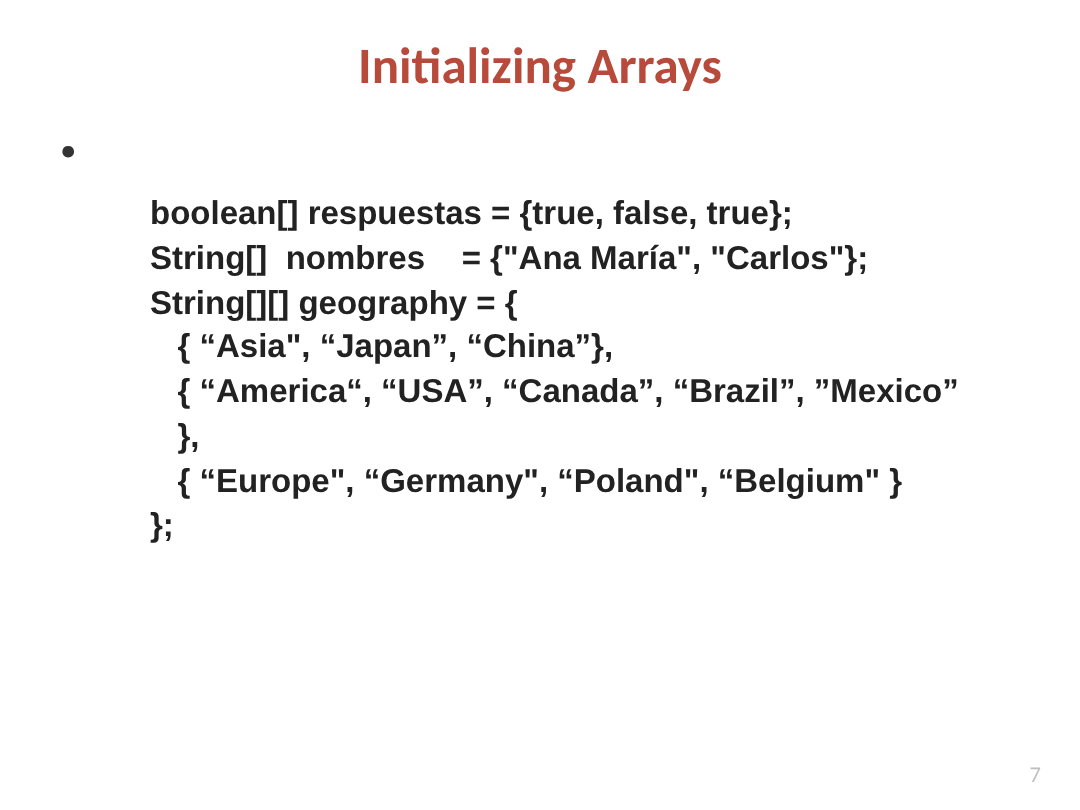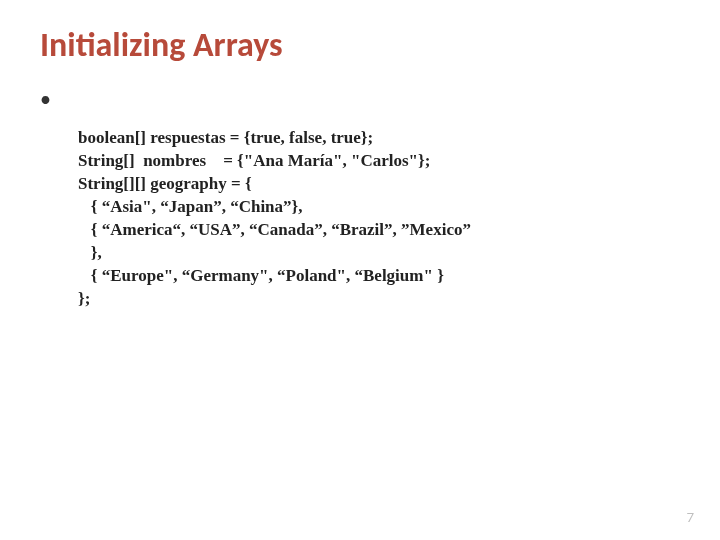--- a/index.html
+++ b/index.html
@@ -11,20 +11,21 @@
     position: relative;
     overflow: hidden;
   }
   .slide {
     width: 100%;
     height: 100%;
     padding: 24px 40px 20px 40px;
     position: relative;
   }
   .title {
+    text-align: center;
     font-size: 34px;
     font-weight: bold;
     color: #b74a3a;
     margin-bottom: 22px;
   }
   .bullet-row {
     display: flex;
     align-items: flex-start;
     margin-bottom: 14px;
   }
@@ -33,26 +34,26 @@
     color: #333;
     margin-right: 14px;
     line-height: 1.2;
   }
   .bullet-text {
     font-size: 25px;
     color: #222;
     line-height: 1.25;
   }
   .code-block {
-    font-family: Liberation Serif, serif;
-    font-size: 17px;
+    font-family: Liberation Sans, sans-serif;
+    font-size: 22px;
     color: #222;
     white-space: pre;
     line-height: 1.35;
-    margin-left: 38px;
+    margin-left: 60px;
     font-weight: bold;
   }
   .page-number {
     position: absolute;
     bottom: 14px;
     right: 26px;
     font-size: 15px;
     color: #bfbfbf;
   }
 </style>

